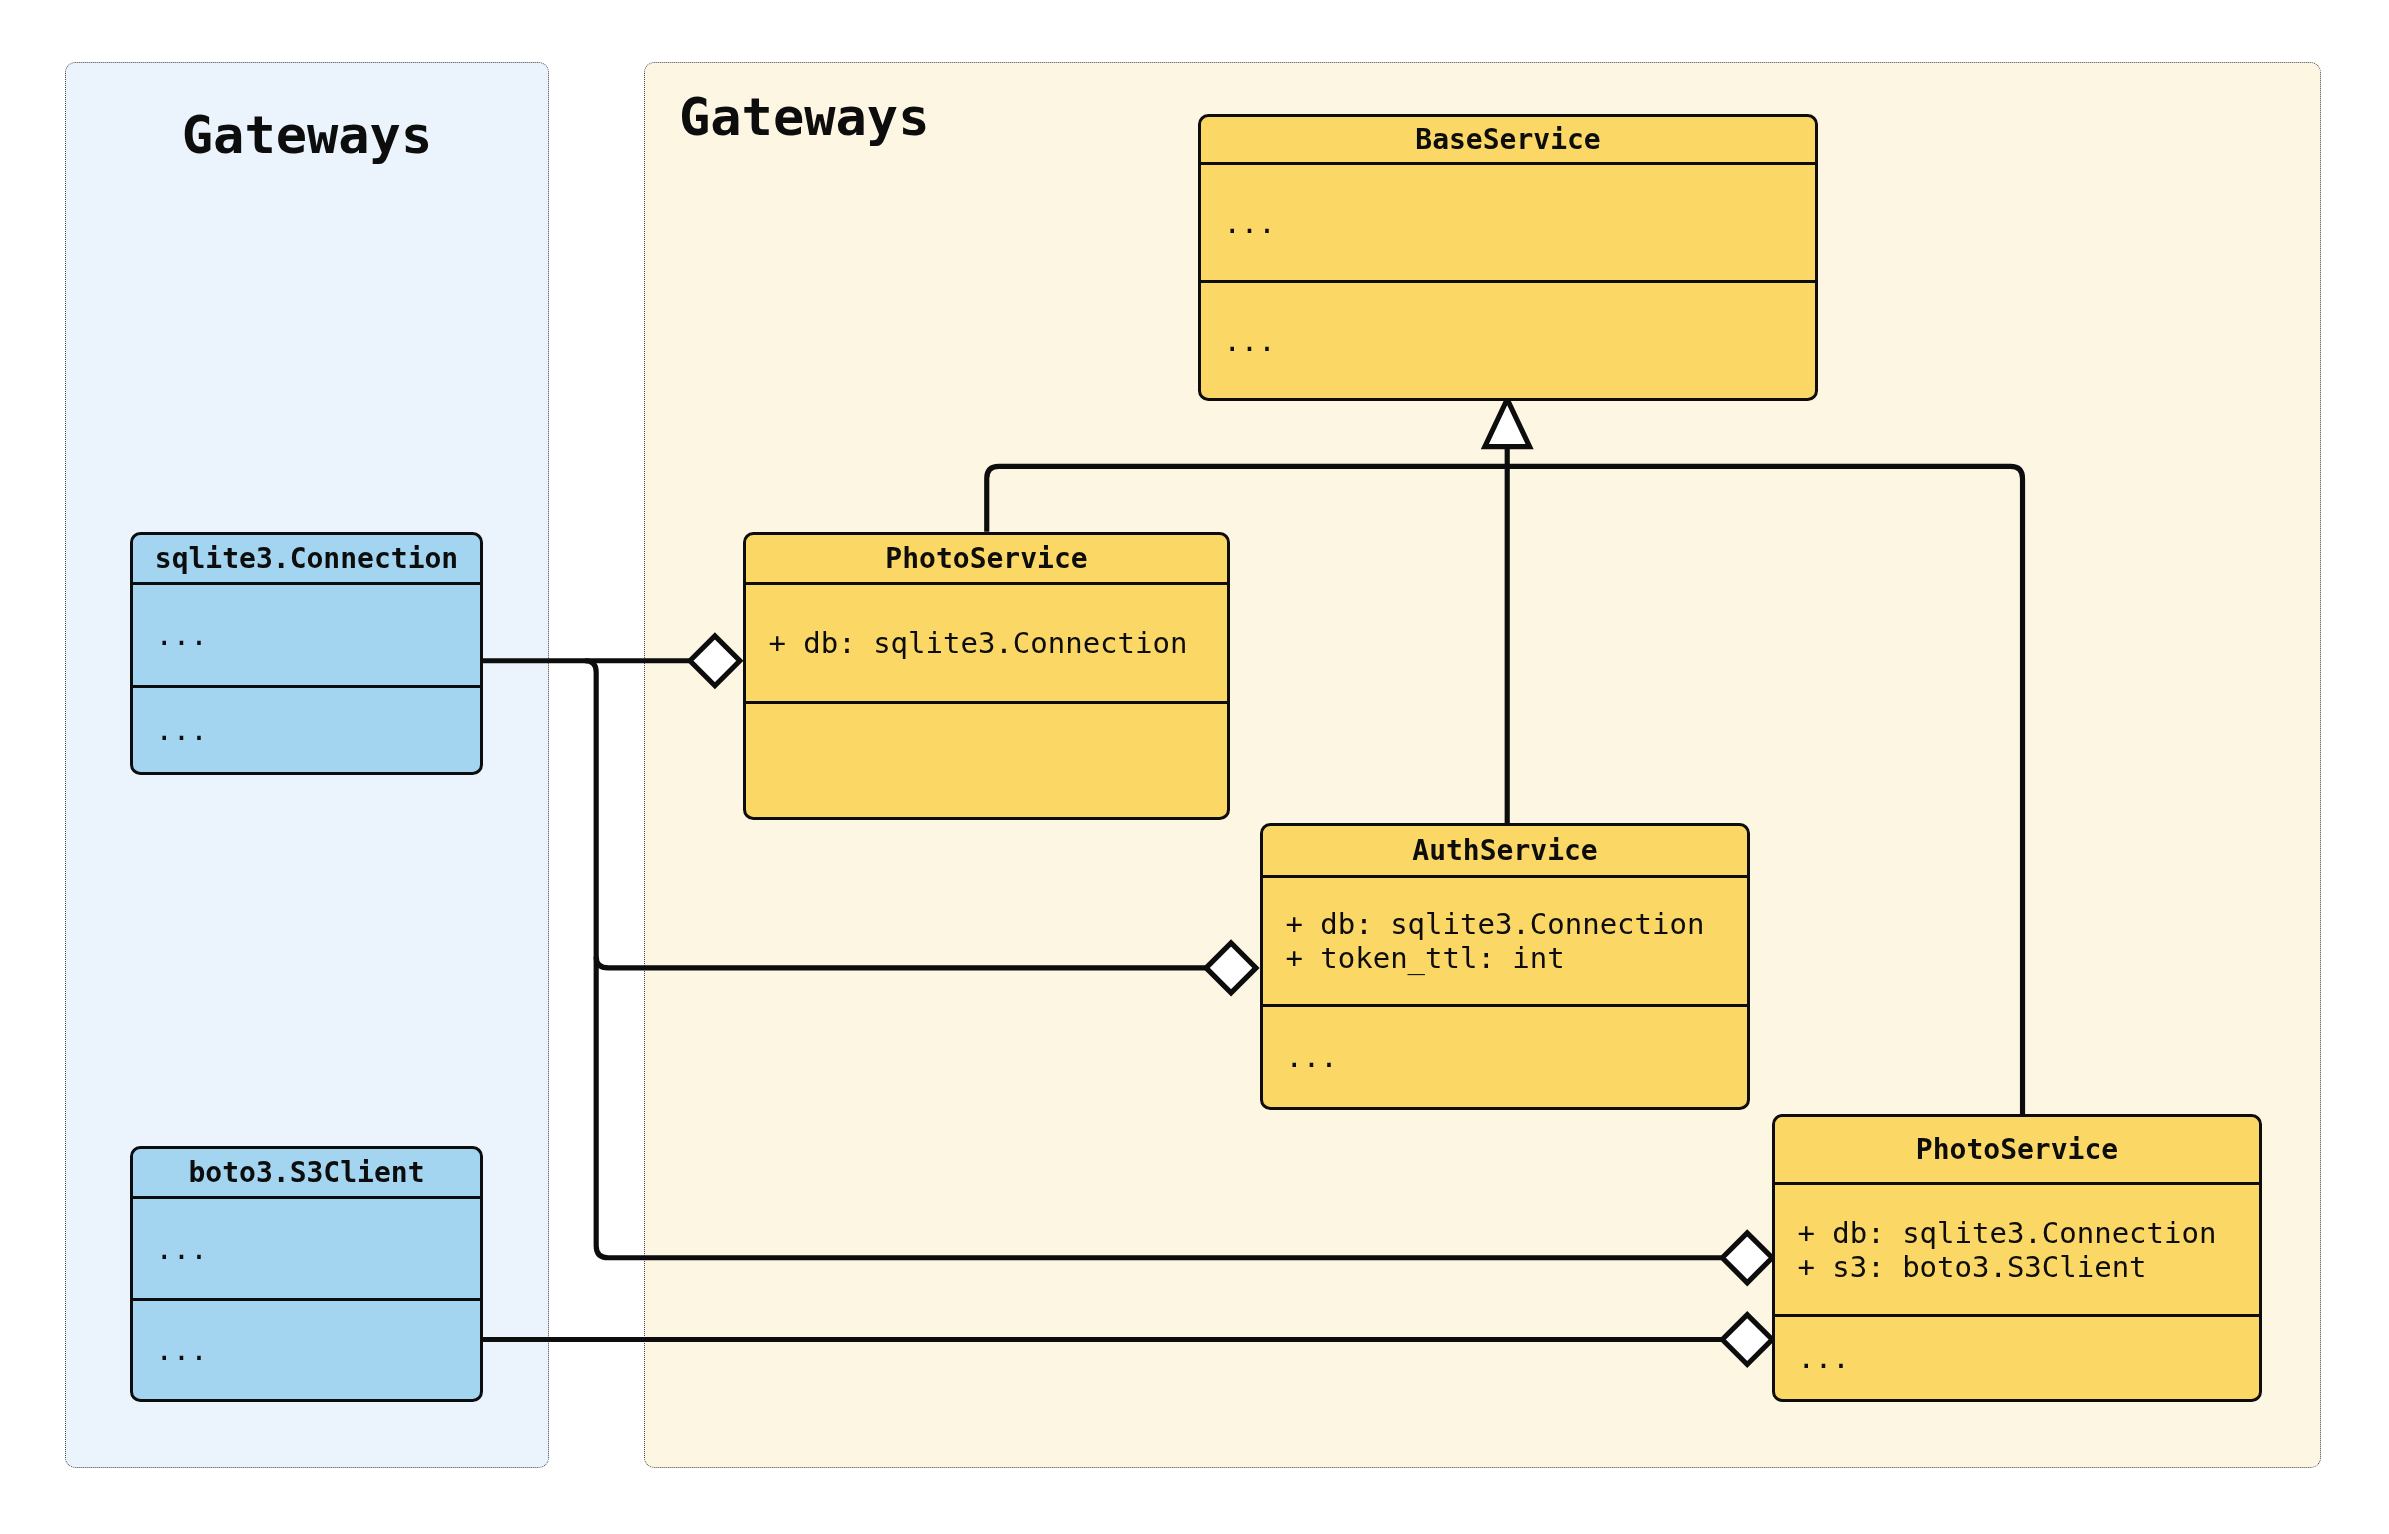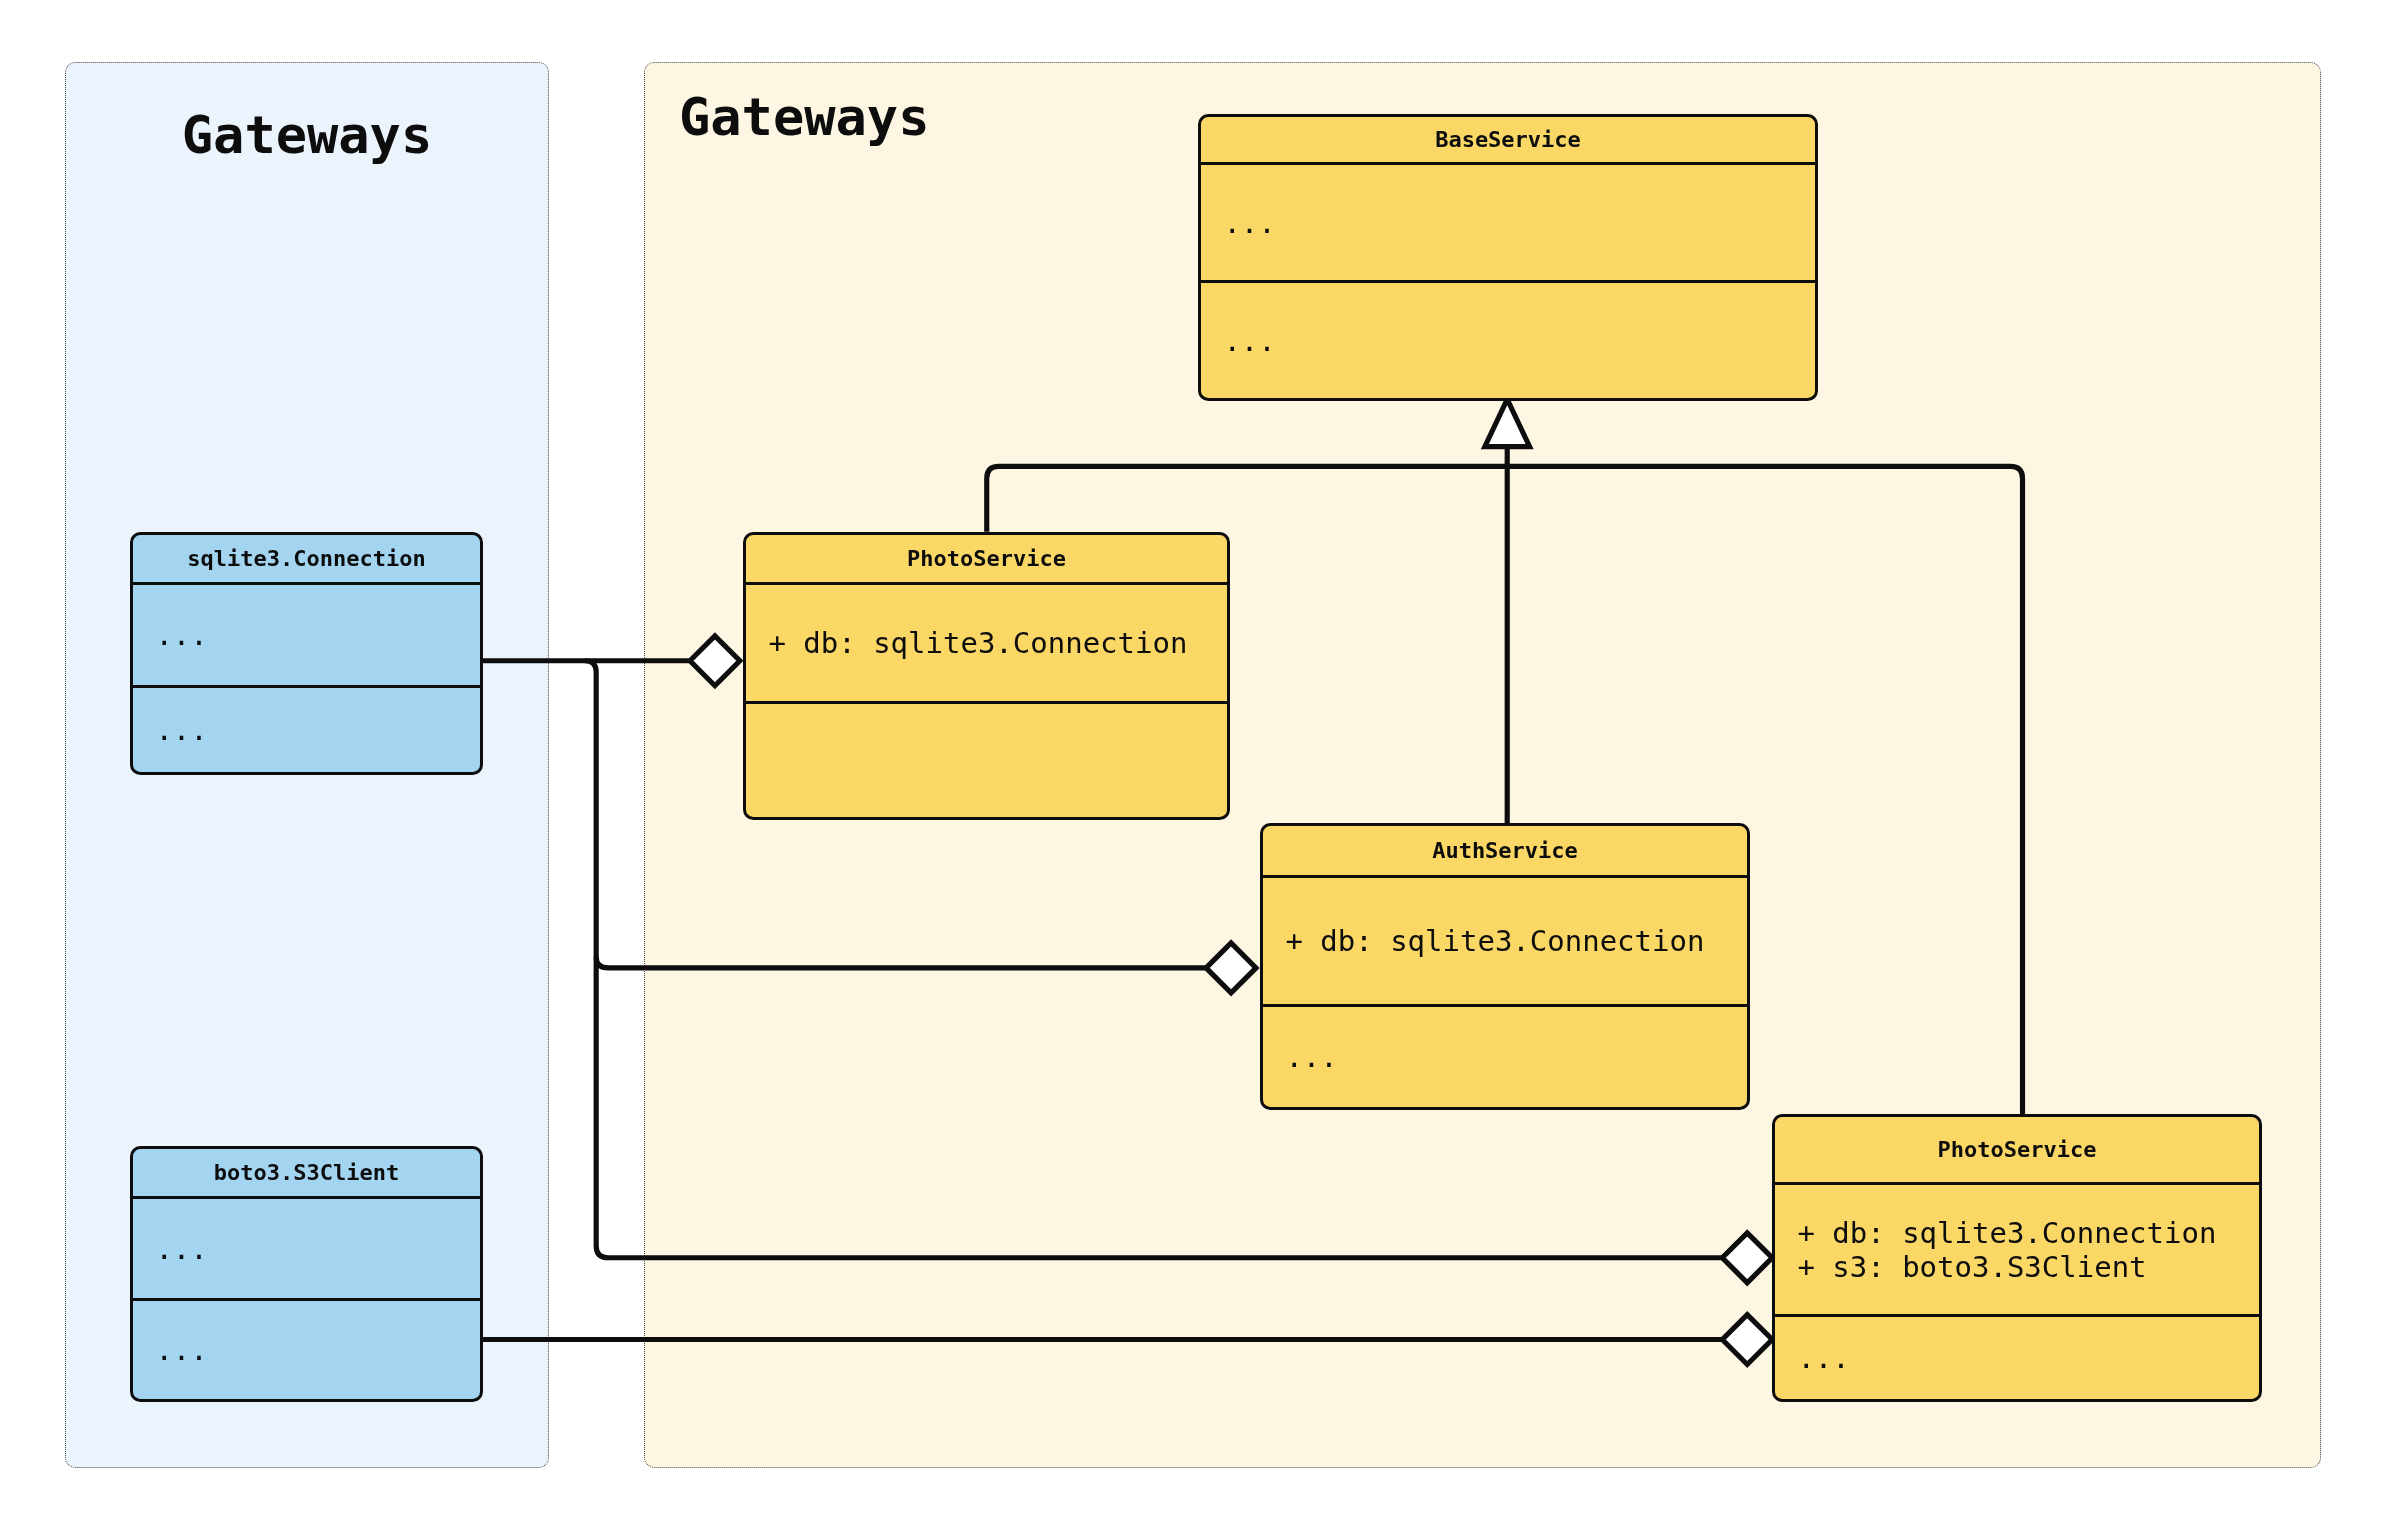--- a/index.html
+++ b/index.html
@@ -67,21 +67,21 @@
   .class-box.blue   { background: var(--gateway_fill, #a3d5f1); }
   .class-box.yellow { background: var(--service_fill, #fbd865); }
 
   .class-title {
     flex: none;
     display: flex;
     align-items: center;
     justify-content: center;
     border-bottom: 3.4px solid var(--line, #0d0d0d);
     font-weight: bold;
-    font-size: 22px;
+    font-size: 28px;
     white-space: pre;
   }
   .compartment {
     display: flex;
     flex-direction: column;
     justify-content: center;
   }
   .compartment.attrs { flex: none; border-bottom: 3.4px solid var(--line, #0d0d0d); }
   .compartment.methods { flex: 1; }
   .member {
@@ -160,20 +160,21 @@
     <div class="compartment attrs" style="height:119px;">
       <div class="member">+ db: sqlite3.Connection</div>
     </div>
     <div class="compartment methods"></div>
   </div>
 
   <div class="class-box yellow" style="left:1260px; top:823px; width:490px; height:287px;">
     <div class="class-title" style="height:52px;">AuthService</div>
     <div class="compartment attrs" style="height:129px;">
       <div class="member">+ db: sqlite3.Connection</div>
+      <div class="member">+ token_ttl: int</div>
     </div>
     <div class="compartment methods">
       <div class="member">...</div>
     </div>
   </div>
 
   <div class="class-box yellow" style="left:1772px; top:1114px; width:490px; height:288px;">
     <div class="class-title" style="height:68px;">PhotoService</div>
     <div class="compartment attrs" style="height:132px;">
       <div class="member">+ db: sqlite3.Connection</div>

